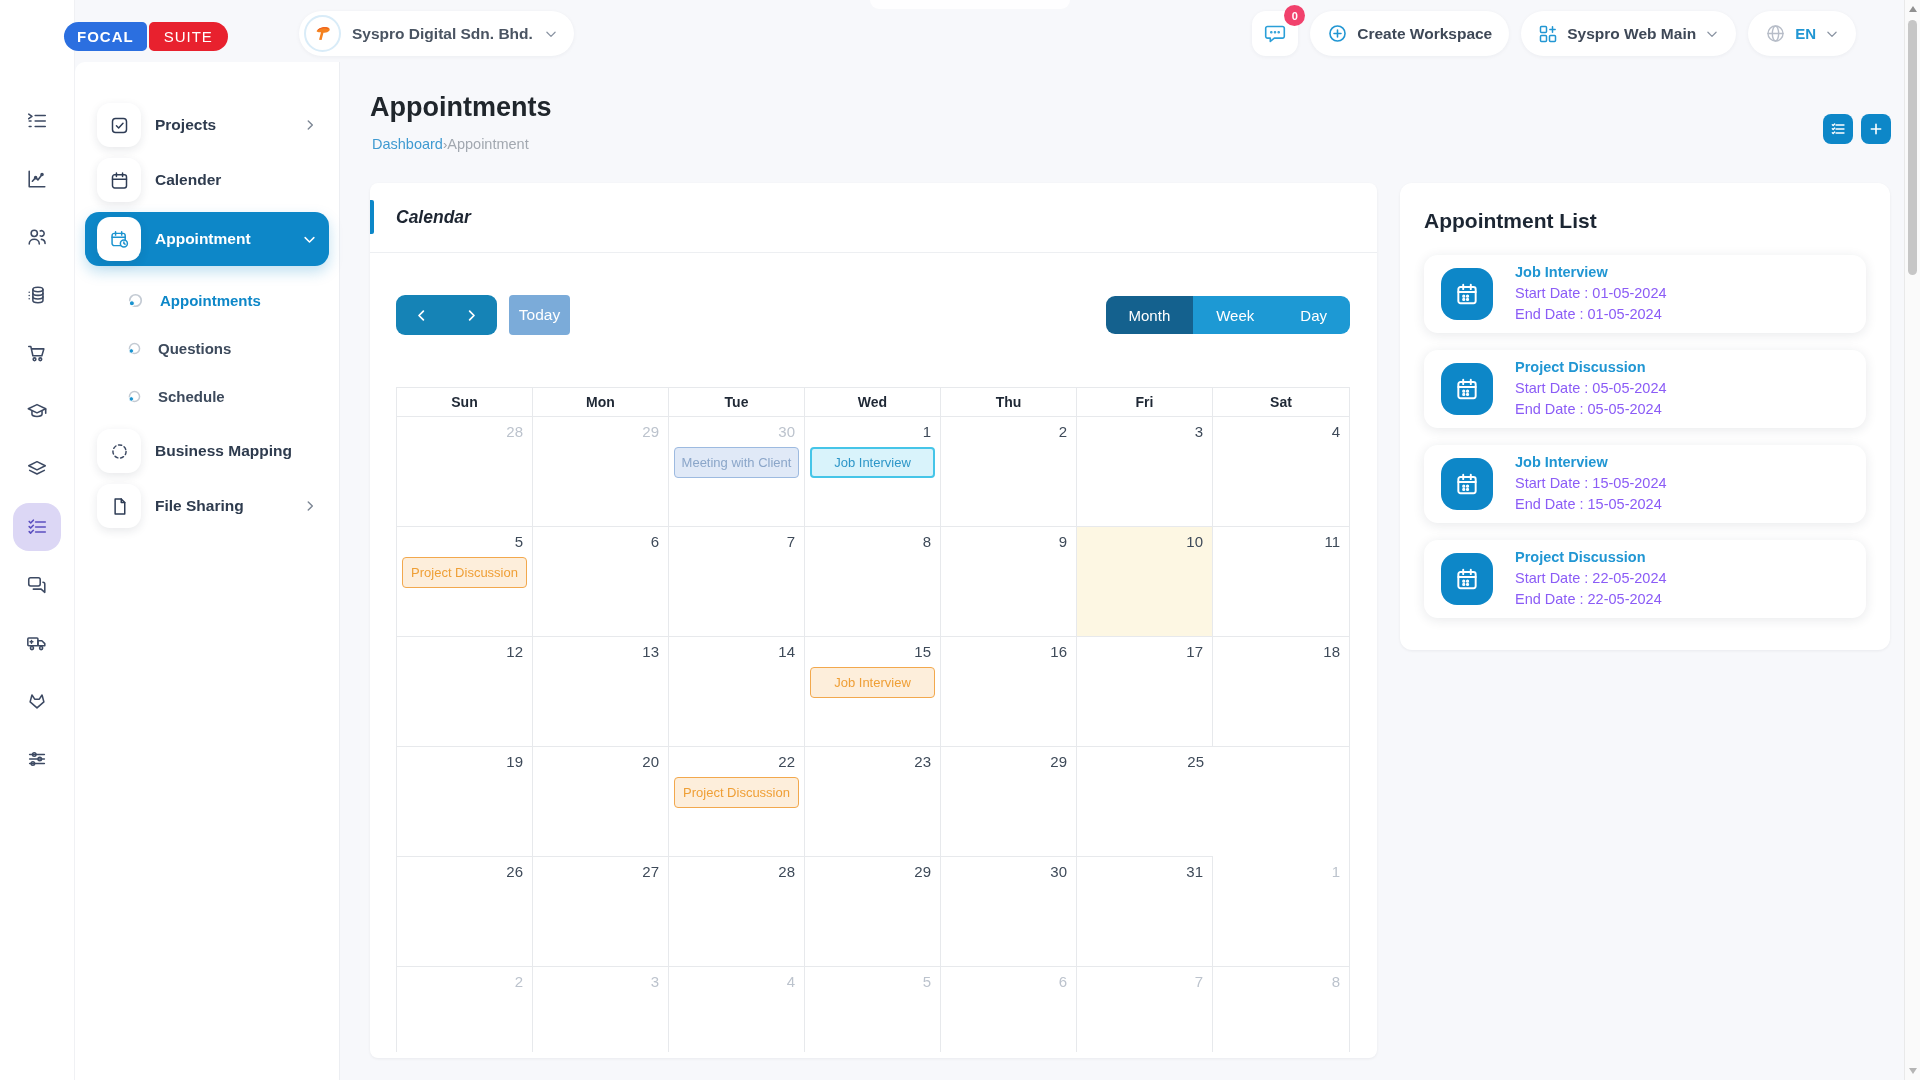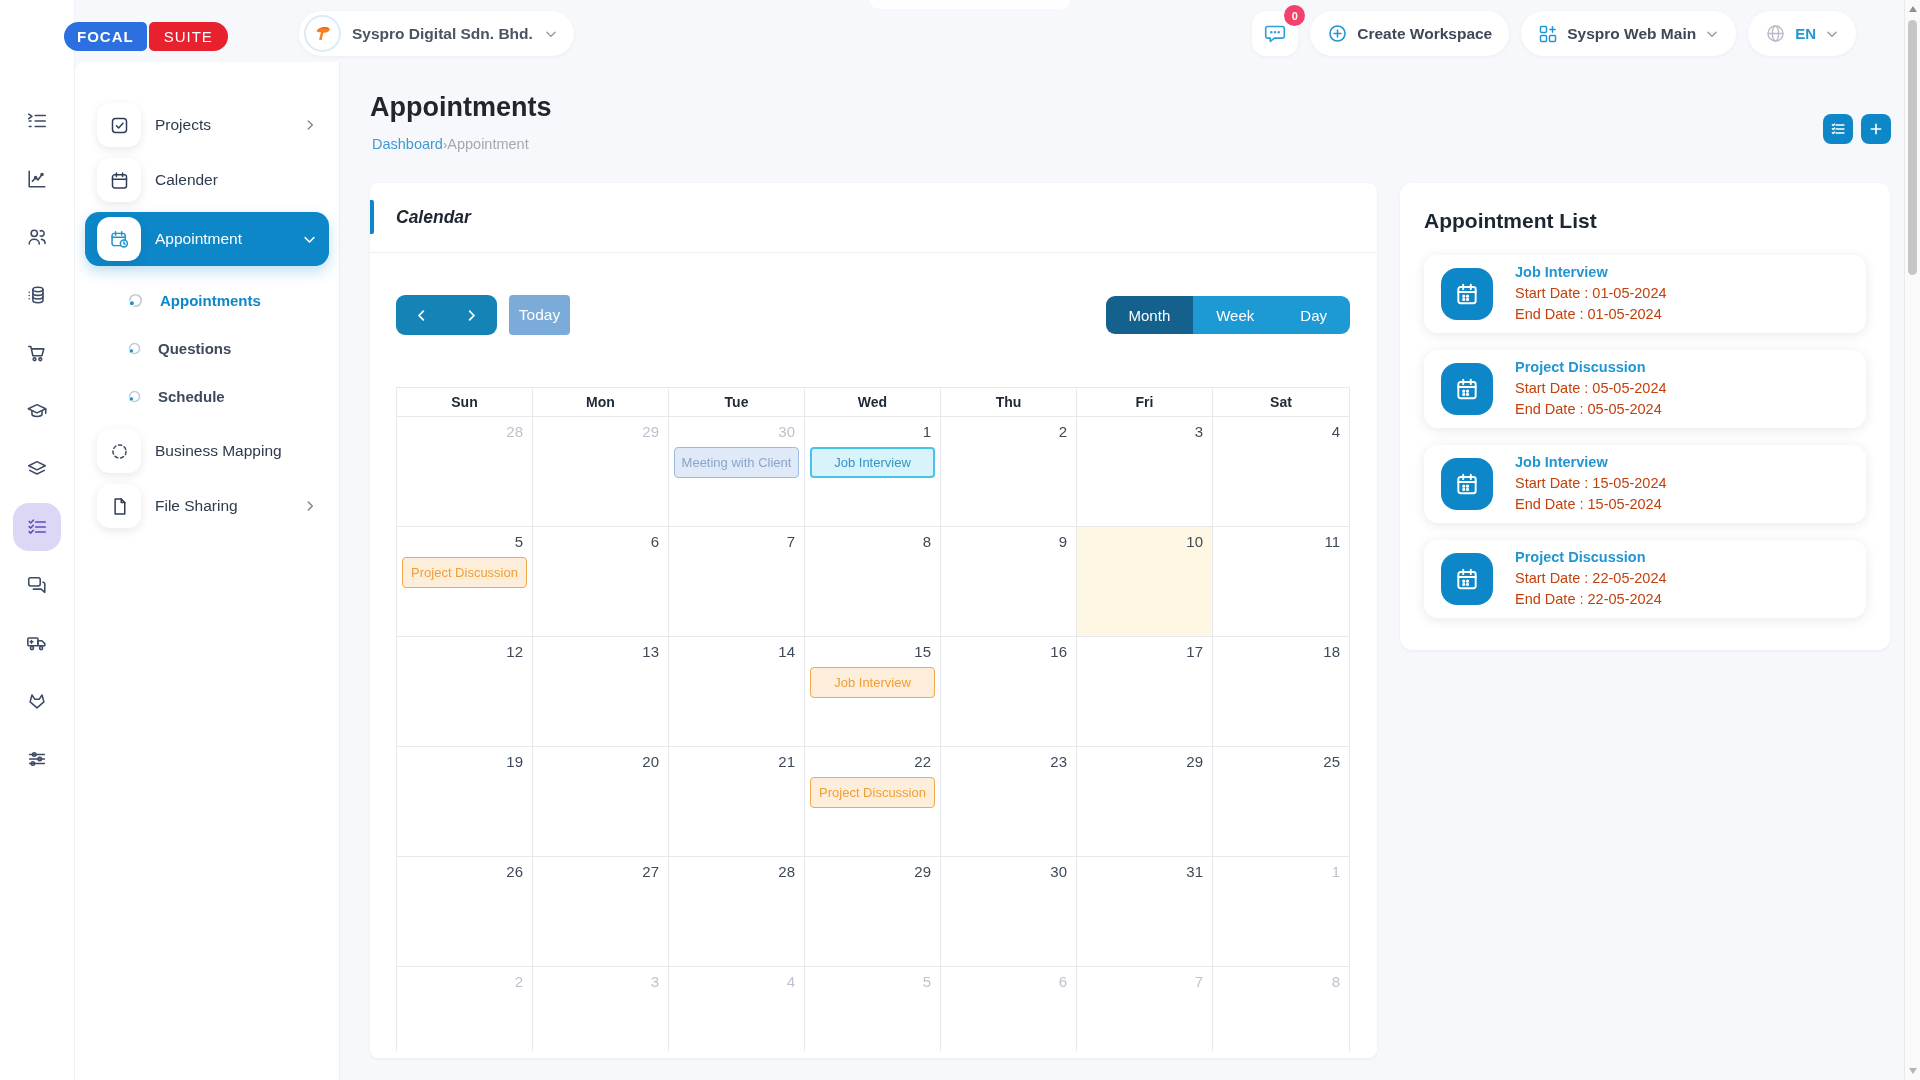--- a/index.html
+++ b/index.html
@@ -20,21 +20,21 @@
           display:flex; flex-direction:column; align-items:center; padding-top:97px; gap:10px; }
   .rail-item { width:48px; height:48px; border-radius:16px; display:flex; align-items:center; justify-content:center; flex:none; cursor:pointer; }
   .rail-item.active { background:var(--rail-active-bg,#dcd7f5); }
   .rail-item svg { stroke:#3d4a63; }
   .rail-item.active svg { stroke:var(--rail-active-icon,#5b4fc0); }
 
   
   .sidebar { position:absolute; left:75px; top:62px; width:265px; bottom:0; background:#fff; border-right:1px solid #eceef2; border-top-left-radius:10px; z-index:3; padding-top:40px; }
   .menu-item { height:46px; margin:0 14px 9px; padding:0 8px; display:flex; align-items:center; gap:14px; cursor:pointer; border-radius:12px; }
   .menu-ic { width:44px; height:44px; border-radius:13px; background:#fff; box-shadow:0 3px 10px rgba(25,39,62,.10); display:flex; align-items:center; justify-content:center; flex:none; }
-  .menu-label { flex:1; font-size:15.5px; font-weight:400; color:#2e3b4e; }
+  .menu-label { flex:1; font-size:15.5px; font-weight:700; color:#2e3b4e; }
   .menu-chevron { flex:none; }
   .menu-item.active-pill { background:var(--accent,#0d87c8); height:54px; border-radius:14px; margin:2px 10px 10px; padding:0 12px; box-shadow:0 6px 14px rgba(13,135,200,.25); }
   .menu-item.active-pill .menu-label { color:#fff; }
   .submenu { margin:0 0 8px; }
   .sub-item { height:48px; display:flex; align-items:center; gap:16px; padding-left:52px; cursor:pointer; }
   .sub-label { font-size:15px; font-weight:600; color:#3d4a5c; }
   .sub-item.active .sub-label { color:var(--accent,#0d87c8); font-weight:700; }
 
   
   .topbar { position:absolute; left:0; top:0; right:16px; height:62px; z-index:6; }
@@ -87,21 +87,21 @@
   .event.cyan  { background:var(--event-cyan-bg,#d9f3fb); border-color:var(--event-cyan-border,#45c5e8); color:var(--event-cyan-text,#2d96c8); border-width:2px; padding:6px 4px; }
   .event.muted { background:var(--event-muted-bg,#e0e9f7); border-color:var(--event-muted-border,#9dbae0); color:var(--event-muted-text,#8ba6c9); }
   .event.orange{ background:var(--event-orange-bg,#fdeedb); border-color:var(--event-orange-border,#f2a84d); color:var(--event-orange-text,#ef9f36); }
 
   
   .appt-panel { position:absolute; left:1400px; top:183px; width:490px; height:467px; background:#fff; border-radius:12px; box-shadow:0 1px 3px rgba(16,24,40,.06); padding:20px 24px; z-index:2; }
   .appt-title { font-size:21px; font-weight:700; color:#1c2633; margin:6px 0 22px; }
   .appt-card { height:78px; border-radius:14px; background:#fff; box-shadow:0 2px 12px rgba(28,39,60,.10); display:flex; align-items:center; gap:22px; padding:0 16px 0 17px; margin-bottom:17px; cursor:pointer; }
   .appt-ic { width:52px; height:52px; border-radius:16px; background:var(--accent,#0d87c8); display:flex; align-items:center; justify-content:center; flex:none; }
   .appt-name { font-size:14.5px; font-weight:700; color:var(--link-blue,#2196d3); margin-bottom:3px; }
-  .appt-line { font-size:14.5px; color:#c2410c; line-height:1.42; }
+  .appt-line { font-size:14.5px; color:#8b5cf6; line-height:1.42; }
 
   
   .scrollbar { position:absolute; right:0; top:0; width:16px; height:1080px; background:#fafafa; border-left:1px solid #e9e9e9; z-index:9; }
   .sb-up { position:absolute; top:6px; left:4px; width:0; height:0; border-left:4px solid transparent; border-right:4px solid transparent; border-bottom:6px solid #909090; }
   .sb-down { position:absolute; bottom:6px; left:4px; width:0; height:0; border-left:4px solid transparent; border-right:4px solid transparent; border-top:6px solid #b5b5b5; }
   .sb-thumb { position:absolute; top:20px; left:3px; width:9px; height:255px; border-radius:5px; background:#c6c6c6; cursor:grab; }
 </style>
 </head>
 <body>
 
@@ -493,23 +493,20 @@
           </div>
         </div>
         <div class="cal-row">
           <div class="cal-cell">
             <div class="day-num">19</div>
           </div>
           <div class="cal-cell">
             <div class="day-num">20</div>
           </div>
           <div class="cal-cell">
-            <div class="day-num">21</div>
-          </div>
-          <div class="cal-cell">
             <div class="day-num">22</div>
             <div class="event orange">Project Discussion</div>
           </div>
           <div class="cal-cell">
             <div class="day-num">23</div>
           </div>
           <div class="cal-cell">
             <div class="day-num">29</div>
           </div>
           <div class="cal-cell">

